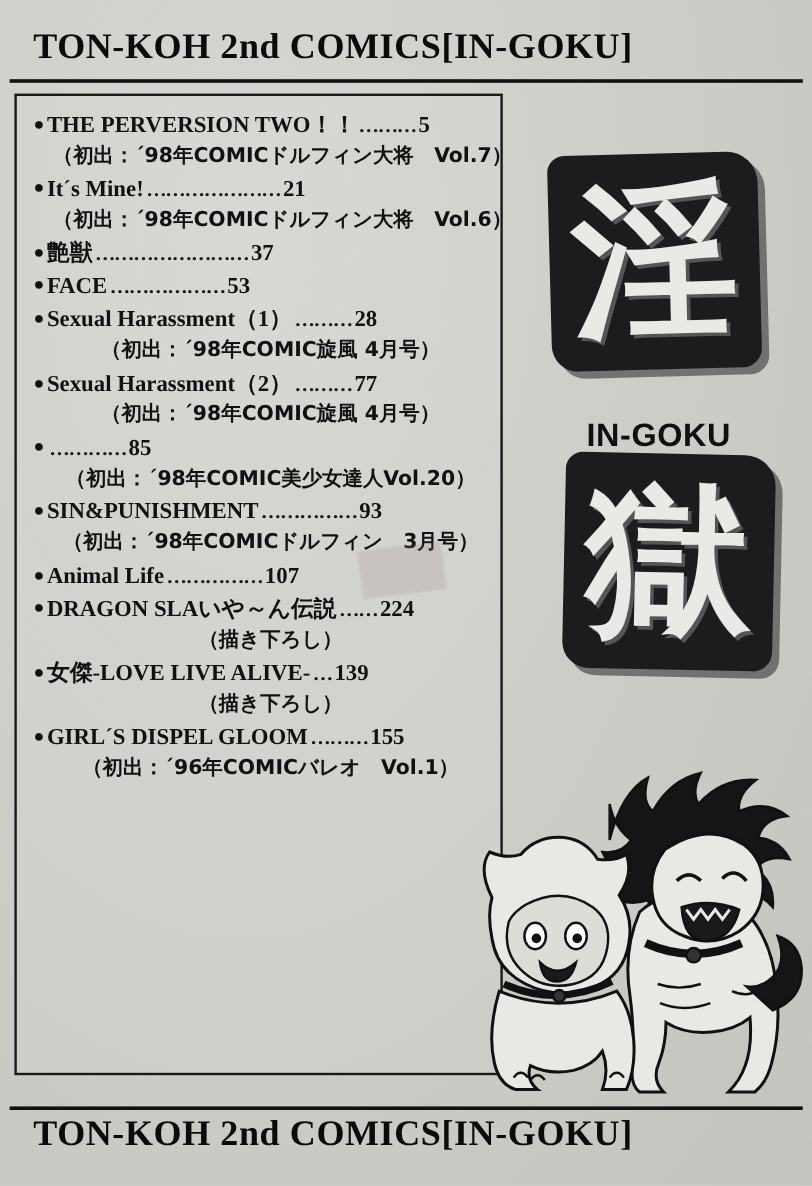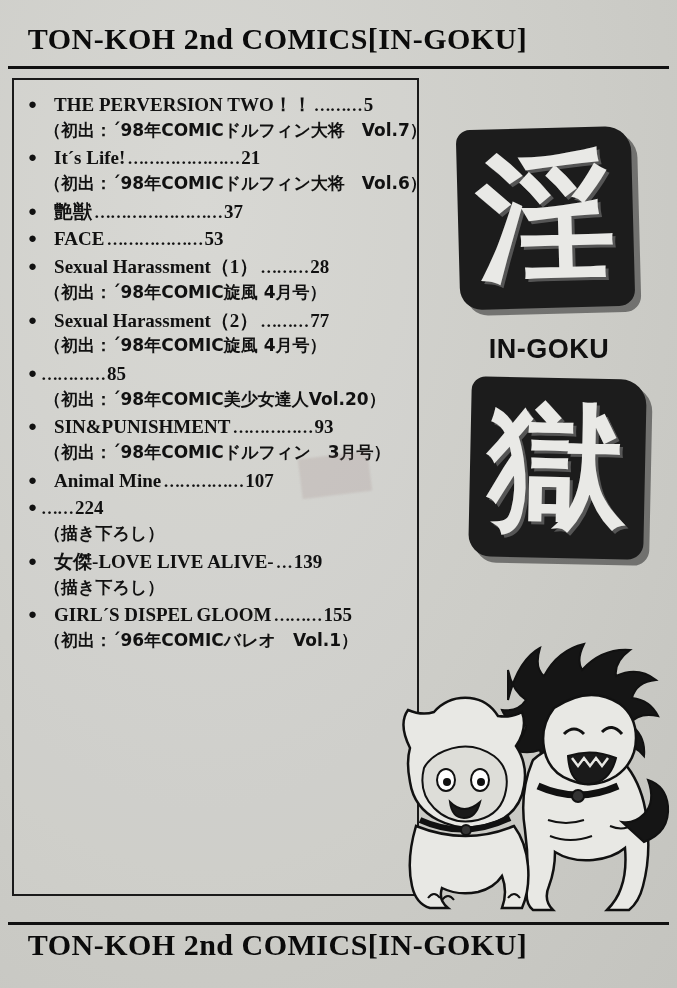--- a/index.html
+++ b/index.html
@@ -71,21 +71,20 @@
   }
   .bullet {
     font-size: 15px;
     line-height: 1;
     margin-right: 2px;
     position: relative;
     top: -2px;
   }
   .title-text {
     letter-spacing: 0px;
-    margin-left: 15px;
   }
   .dots {
     flex: 0 0 auto;
     letter-spacing: -1px;
     font-size: 17px;
     padding: 0 2px;
     overflow: hidden;
   }
   .page-num {
     font-weight: bold;
@@ -95,20 +94,21 @@
     font-size: 16px;
     font-weight: bold;
     line-height: 1.5;
     padding-left: 16px;
     white-space: nowrap;
   }
   .jp-big {
     font-family: "DejaVu Sans", sans-serif;
     font-size: 17px;
     font-weight: bold;
+    text-align: center;
   }
 
   
   .logo-area {
     position: absolute;
     left: 430px;
     top: 110px;
     width: 238px;
     height: 510px;
   }
@@ -130,21 +130,21 @@
     color: #e9e9e6;
     font-family: "DejaVu Sans", sans-serif;
     font-weight: bold;
     font-size: 138px;
     line-height: 180px;
     text-shadow: 3px 3px 0 #555;
   }
   .romaji {
     position: absolute;
     left: 0;
-    top: 224px;
+    top: 238px;
     width: 238px;
     text-align: center;
     font-family: "Liberation Sans", sans-serif;
     font-weight: bold;
     font-size: 27px;
     letter-spacing: 0.5px;
     color: #101010;
   }
 
   
@@ -181,21 +181,21 @@
           <span class="bullet">●</span>
           <span class="title-text">THE PERVERSION TWO！！</span>
           <span class="dots">………</span>
           <span class="page-num">5</span>
         </div>
         <div class="line-sub jp-big">（初出：´98年COMICドルフィン大将　Vol.7）</div>
       </div>
       <div class="entry">
         <div class="line-main">
           <span class="bullet">●</span>
-          <span class="title-text">It´s Life!</span>
+          <span class="title-text">It´s Mine!</span>
           <span class="dots">…………………</span>
           <span class="page-num">21</span>
         </div>
         <div class="line-sub jp-big">（初出：´98年COMICドルフィン大将　Vol.6）</div>
       </div>
       <div class="entry">
         <div class="line-main">
           <span class="bullet">●</span>
           <span class="title-text">艶獣</span>
           <span class="dots">……………………</span>
@@ -241,28 +241,29 @@
           <span class="bullet">●</span>
           <span class="title-text">SIN&amp;PUNISHMENT</span>
           <span class="dots">……………</span>
           <span class="page-num">93</span>
         </div>
         <div class="line-sub jp-big">（初出：´98年COMICドルフィン　3月号）</div>
       </div>
       <div class="entry">
         <div class="line-main">
           <span class="bullet">●</span>
-          <span class="title-text">Animal Mine</span>
+          <span class="title-text">Animal Life</span>
           <span class="dots">……………</span>
           <span class="page-num">107</span>
         </div>
       </div>
       <div class="entry">
         <div class="line-main">
           <span class="bullet">●</span>
+          <span class="title-text">DRAGON SLAいや～ん伝説</span>
           <span class="dots">……</span>
           <span class="page-num">224</span>
         </div>
         <div class="line-sub jp-big">（描き下ろし）</div>
       </div>
       <div class="entry">
         <div class="line-main">
           <span class="bullet">●</span>
           <span class="title-text">女傑‐LOVE LIVE ALIVE‐</span>
           <span class="dots">…</span>

